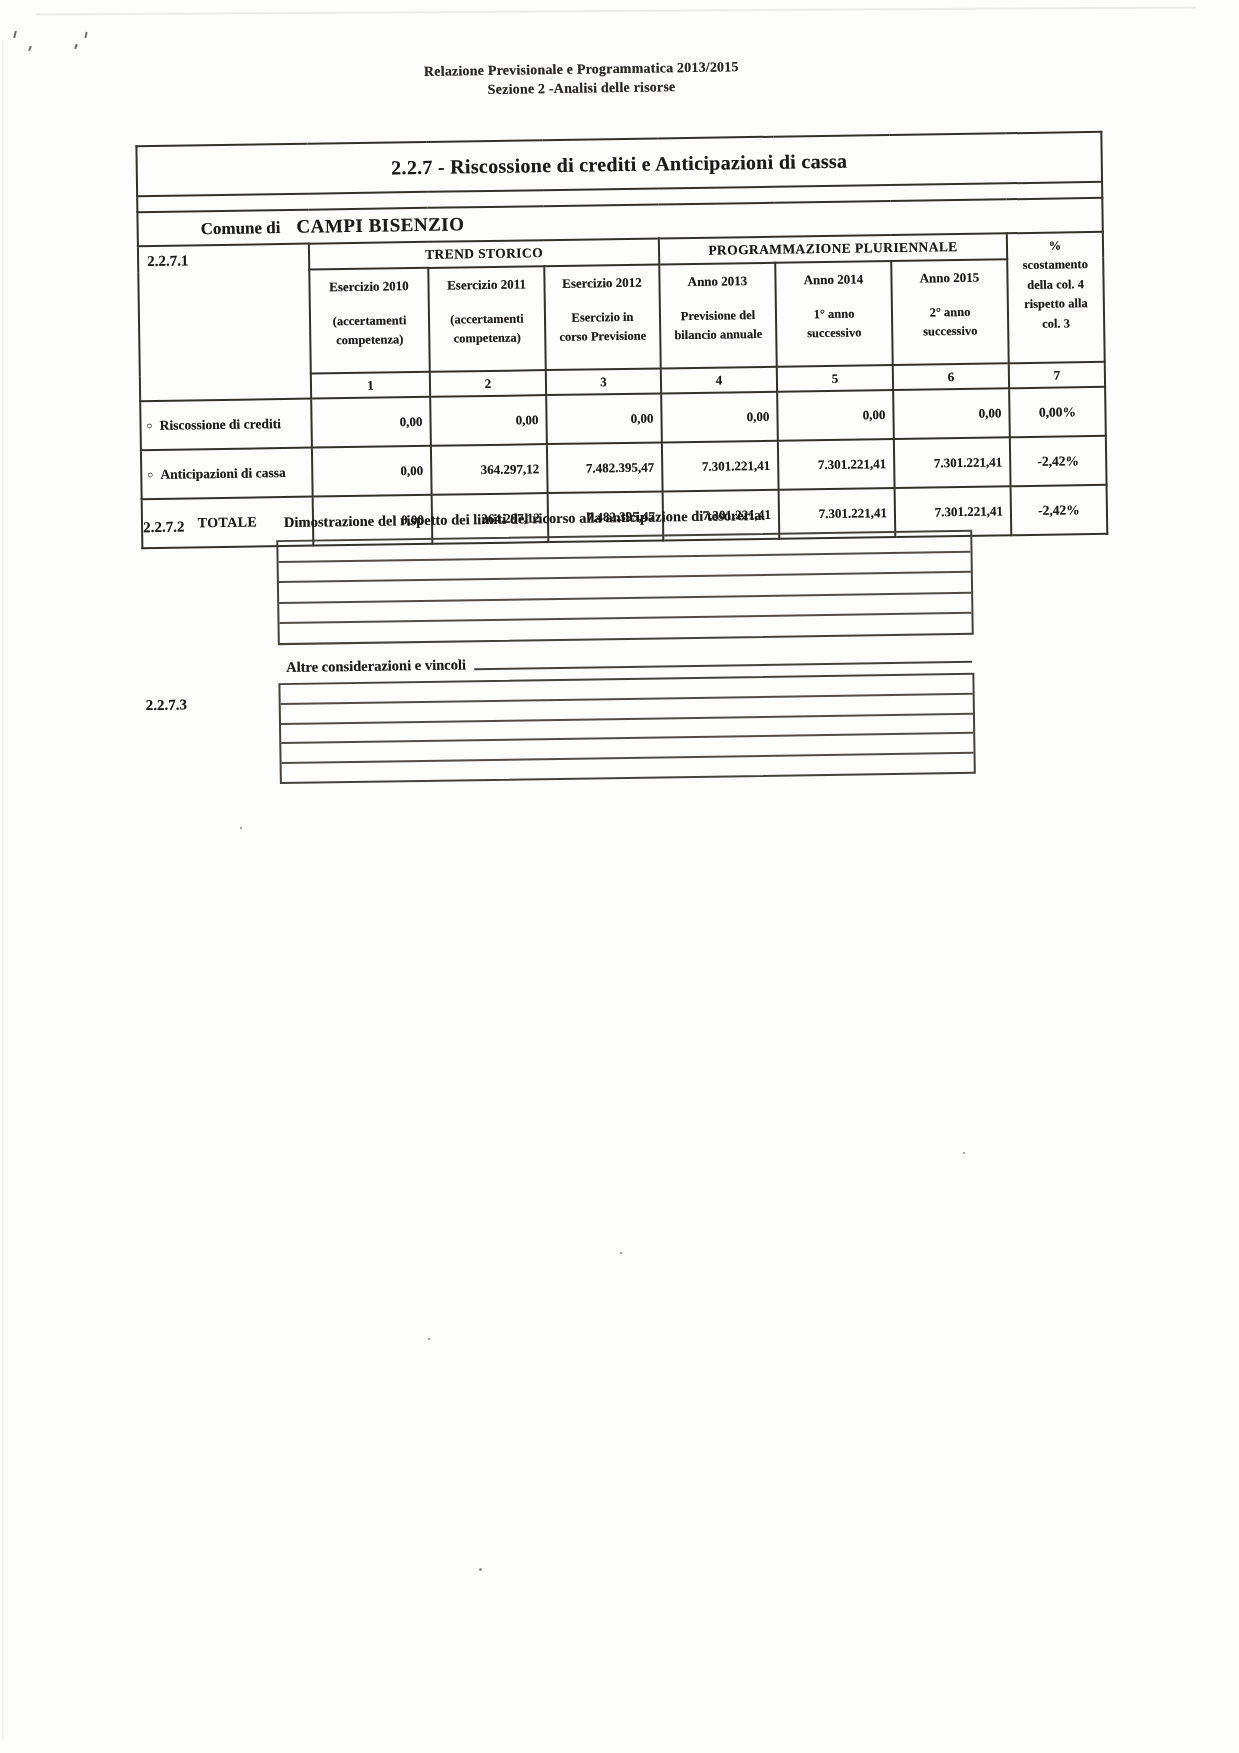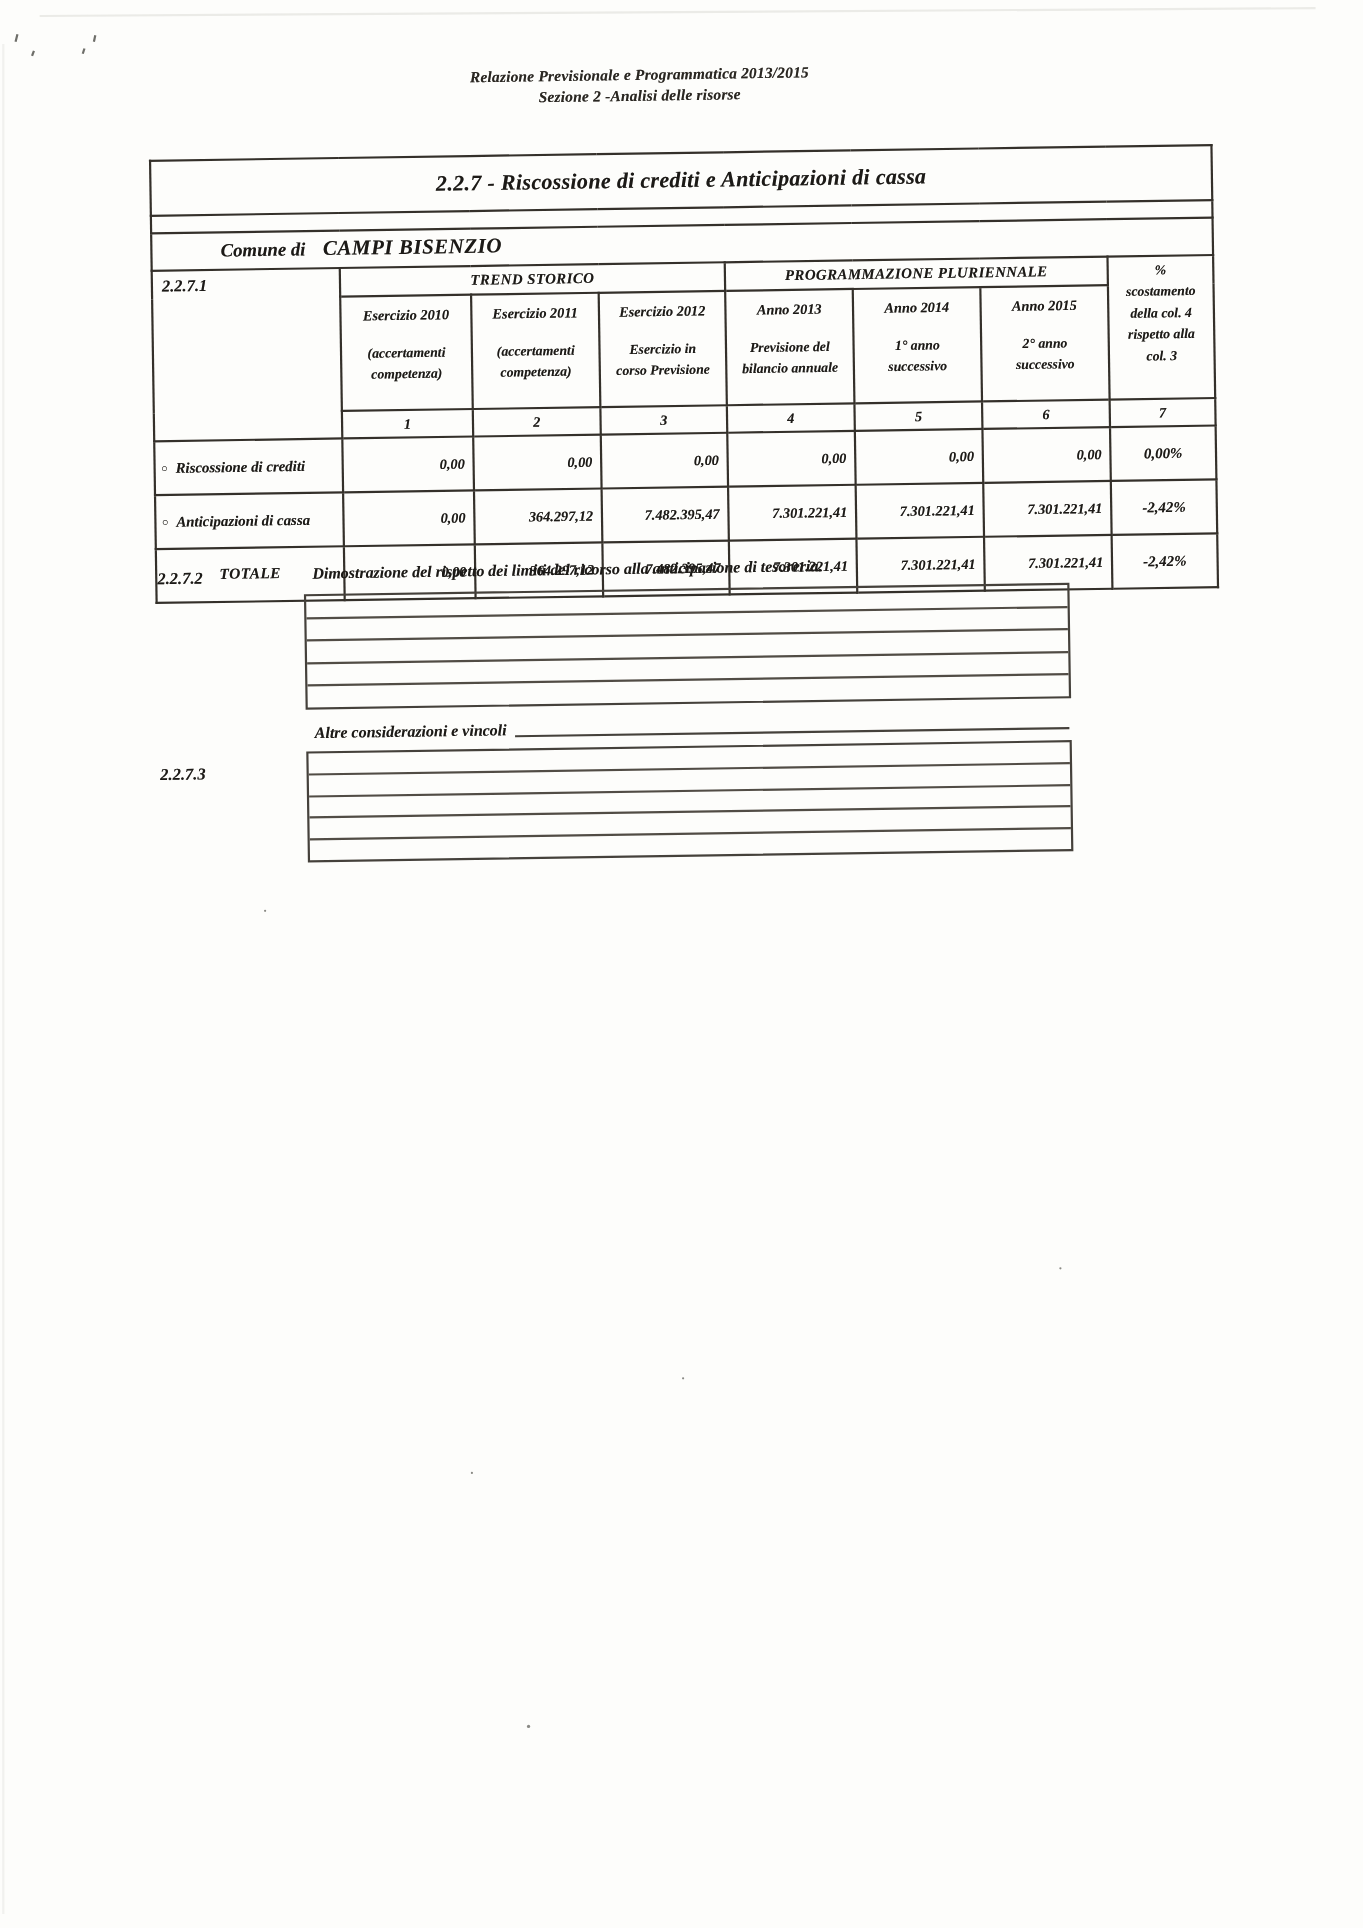--- a/index.html
+++ b/index.html
@@ -4,21 +4,21 @@
 <style>
   html,body { margin:0; padding:0; }
   body {
     width:1239px; height:1753px;
     background:#ffffff;
     font-family:"Liberation Serif","DejaVu Serif",serif;
     color:#1c1a17;
     position:relative;
     overflow:hidden;
   }
-  .page { position:absolute; inset:0; background:#fdfdfb;font-style:italic; }
+  .page { position:absolute; inset:0; background:#fdfdfb; }
 
   
   .edge-top    { position:absolute; left:36px; top:10px; width:1160px; height:2px; background:#ebebe7; transform:rotate(-0.35deg); }
   .edge-left   { position:absolute; left:2px; top:40px; width:2px; height:1700px; background:#f1f1ee; }
   .speck { position:absolute; background:#8a8a85; border-radius:50%; }
   .mark  { position:absolute; background:#6e6e69; }
 
   
   .scan {
     position:absolute; inset:0;

